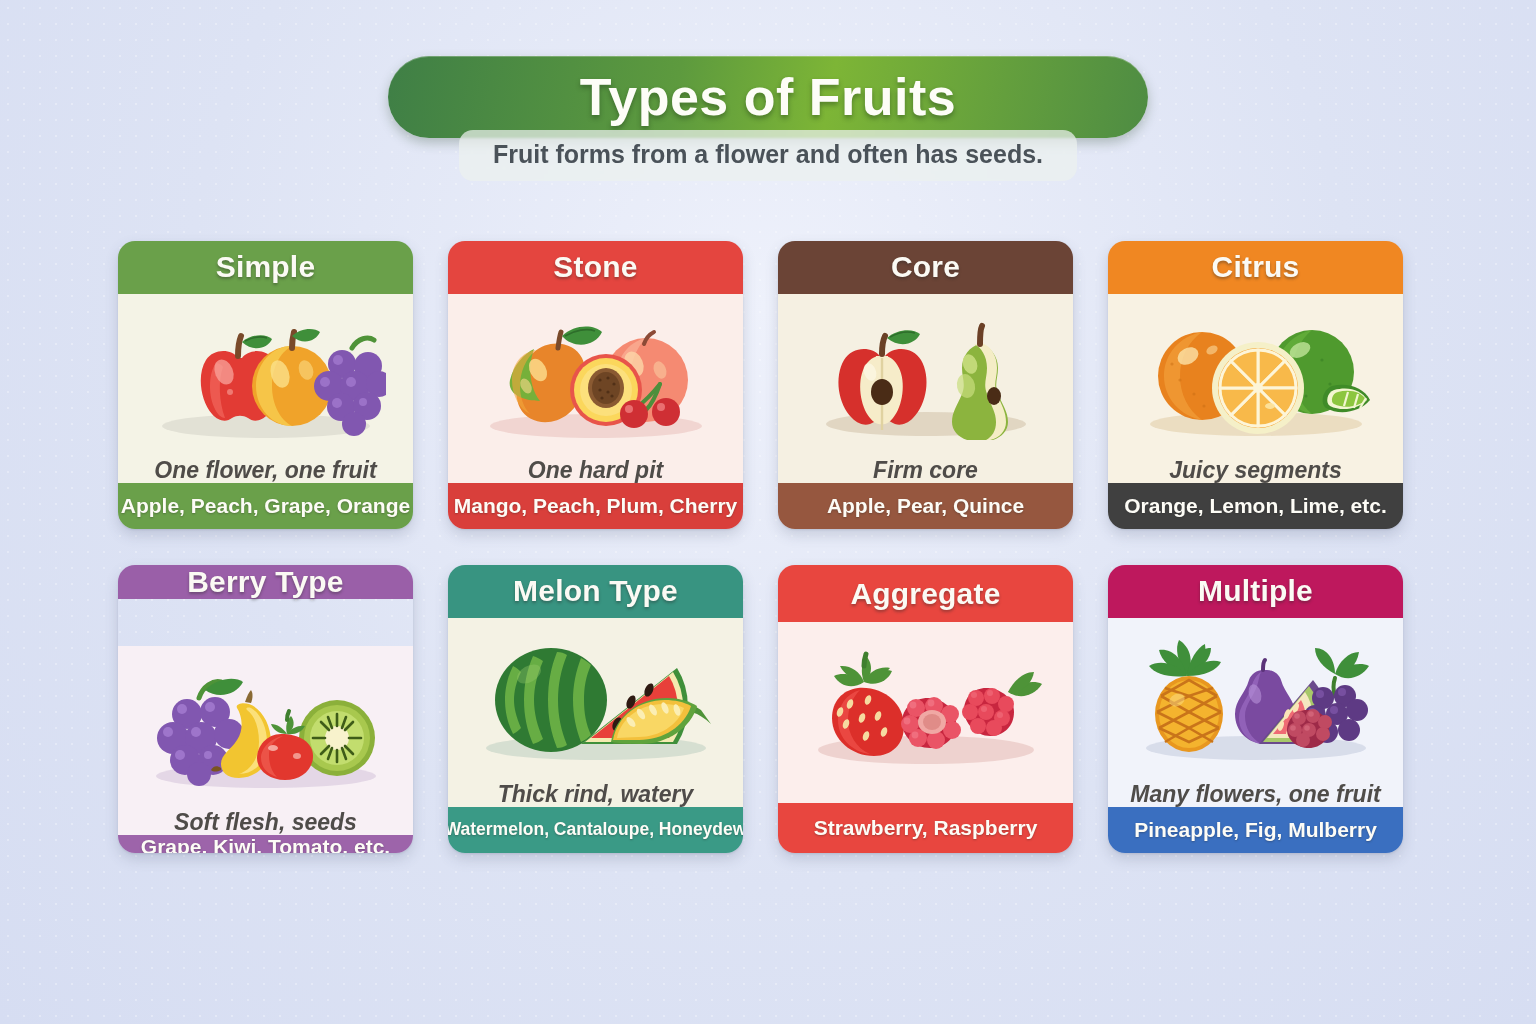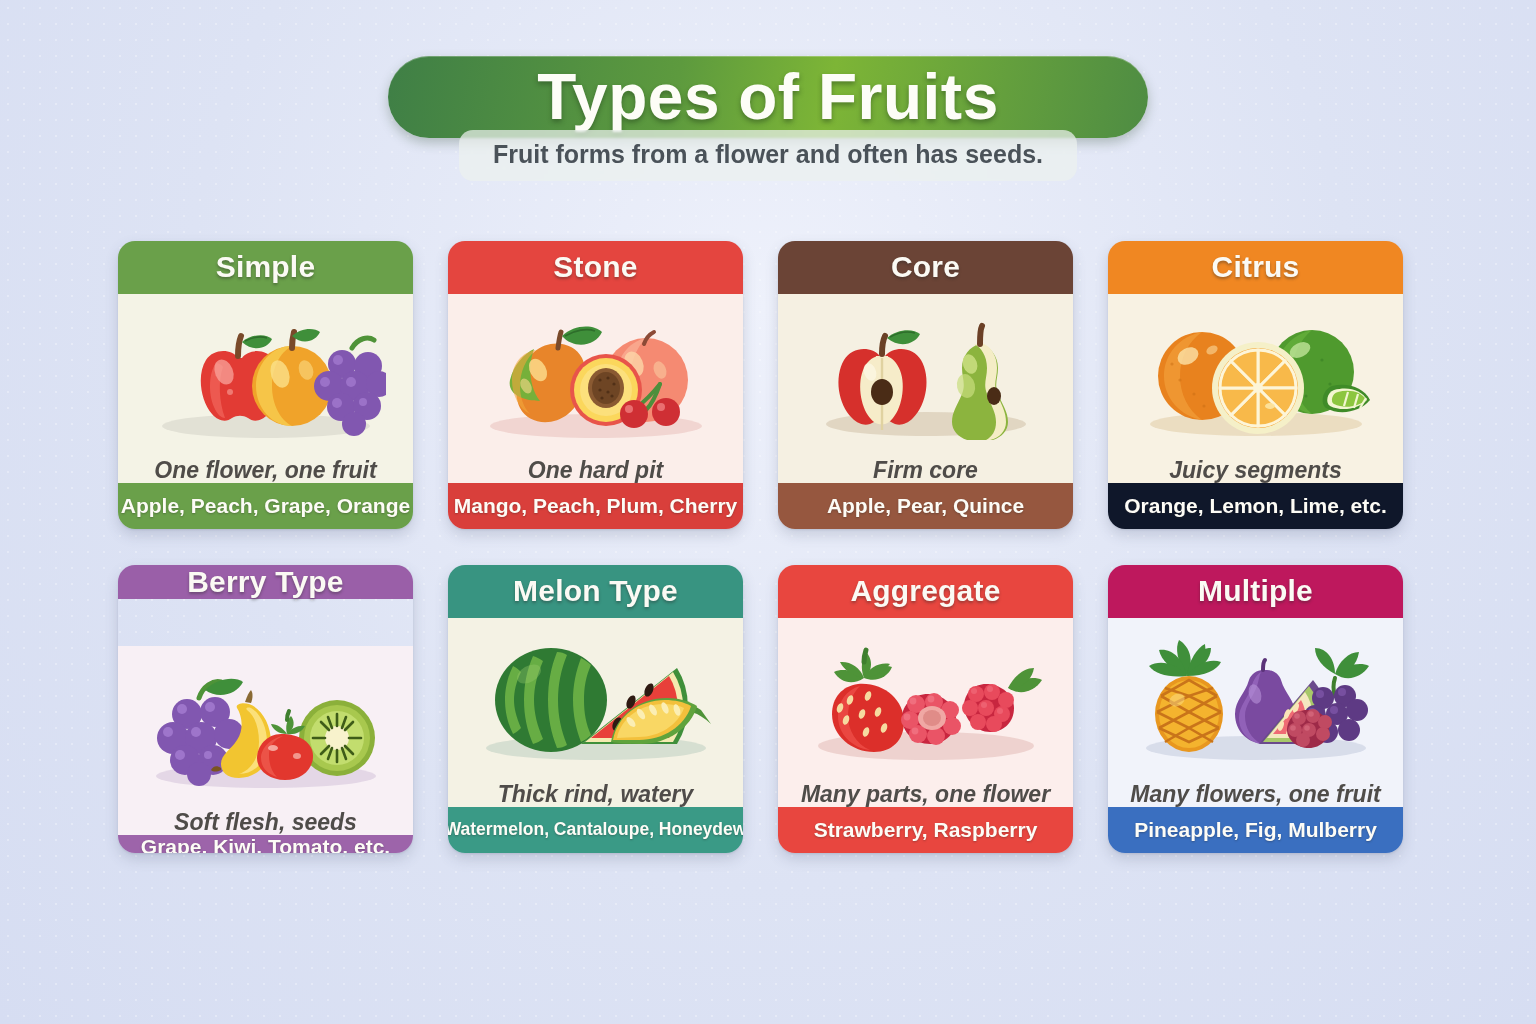--- a/index.html
+++ b/index.html
@@ -28,21 +28,21 @@
     display: flex; flex-direction: column; align-items: center;
   }
   .title-pill {
     width: 760px; height: 82px;
     border-radius: 41px;
     background: linear-gradient(100deg, #3f7f46 0%, #5d9a3e 38%, #7db536 58%, #4e8c43 100%);
     display: flex; align-items: center; justify-content: center;
     box-shadow: 0 5px 12px rgba(40,70,40,.28), inset 0 1px 0 rgba(255,255,255,.25);
   }
   .title-text {
-    font-size: 64px; font-weight: bold; color: #fdfdf7;
+    font-size: 52px; font-weight: bold; color: #fdfdf7;
     letter-spacing: .5px;
     text-shadow: 0 3px 5px rgba(30,60,25,.45);
   }
   .subtitle-pill {
     margin-top: -8px;
     padding: 10px 34px 12px;
     border-radius: 14px;
     background: rgba(236,241,238,.72);
     backdrop-filter: blur(1px);
   }
@@ -306,21 +306,21 @@
               <path d="M124 80 L97 107 A38 38 0 0 1 86 80 Z"></path>
               <path d="M124 80 L86 80 A38 38 0 0 1 97 53 Z"></path>
               <path d="M124 80 L97 53 A38 38 0 0 1 124 42 Z"></path>
             </g>
             <circle cx="124" cy="80" r="5" fill="#fdf5d8"></circle>
             <ellipse cx="136" cy="98" rx="5" ry="3" fill="#fde4a0" opacity=".9"></ellipse>
           </svg>
         </div>
         <div class="desc">Juicy segments</div>
       </div>
-      <div class="card-footer" style="background: #0f172a; align-items: center;">
+      <div class="card-footer" style="background: #404040; align-items: center;">
         <span class="ftr-text">Orange, Lemon, Lime, etc.</span>
       </div>
     </div>
 
     <div class="card">
       <div class="card-header" style="background: rgb(154, 95, 168);">
         <span class="hdr-text">Berry Type</span>
       </div>
       <div class="card-body" style="background: rgb(248, 240, 245); margin-top: 47px;">
         <div class="art">
@@ -496,21 +496,20 @@
                 <circle cx="129" cy="67" r="3.4"></circle>
               <circle cx="105" cy="85" r="3.4"></circle>
                 <circle cx="113" cy="99" r="3.4"></circle>
             </g>
             <g fill="#4e9338">
               <path d="M206 56c12-10 26-12 34-8-8 12-22 16-34 8z"></path>
               <path d="M206 56c6-12 16-20 26-20-2 12-12 21-26 20z"></path>
             </g>
           </svg>
         </div>
-        <div class="desc">Many parts, one flower</div>
       </div>
       <div class="card-footer" style="background: rgb(232, 70, 63);">
         <span class="ftr-text">Strawberry, Raspberry</span>
       </div>
     </div>
 
     <div class="card">
       <div class="card-header" style="background: #be185d;">
         <span class="hdr-text">Multiple</span>
       </div>

